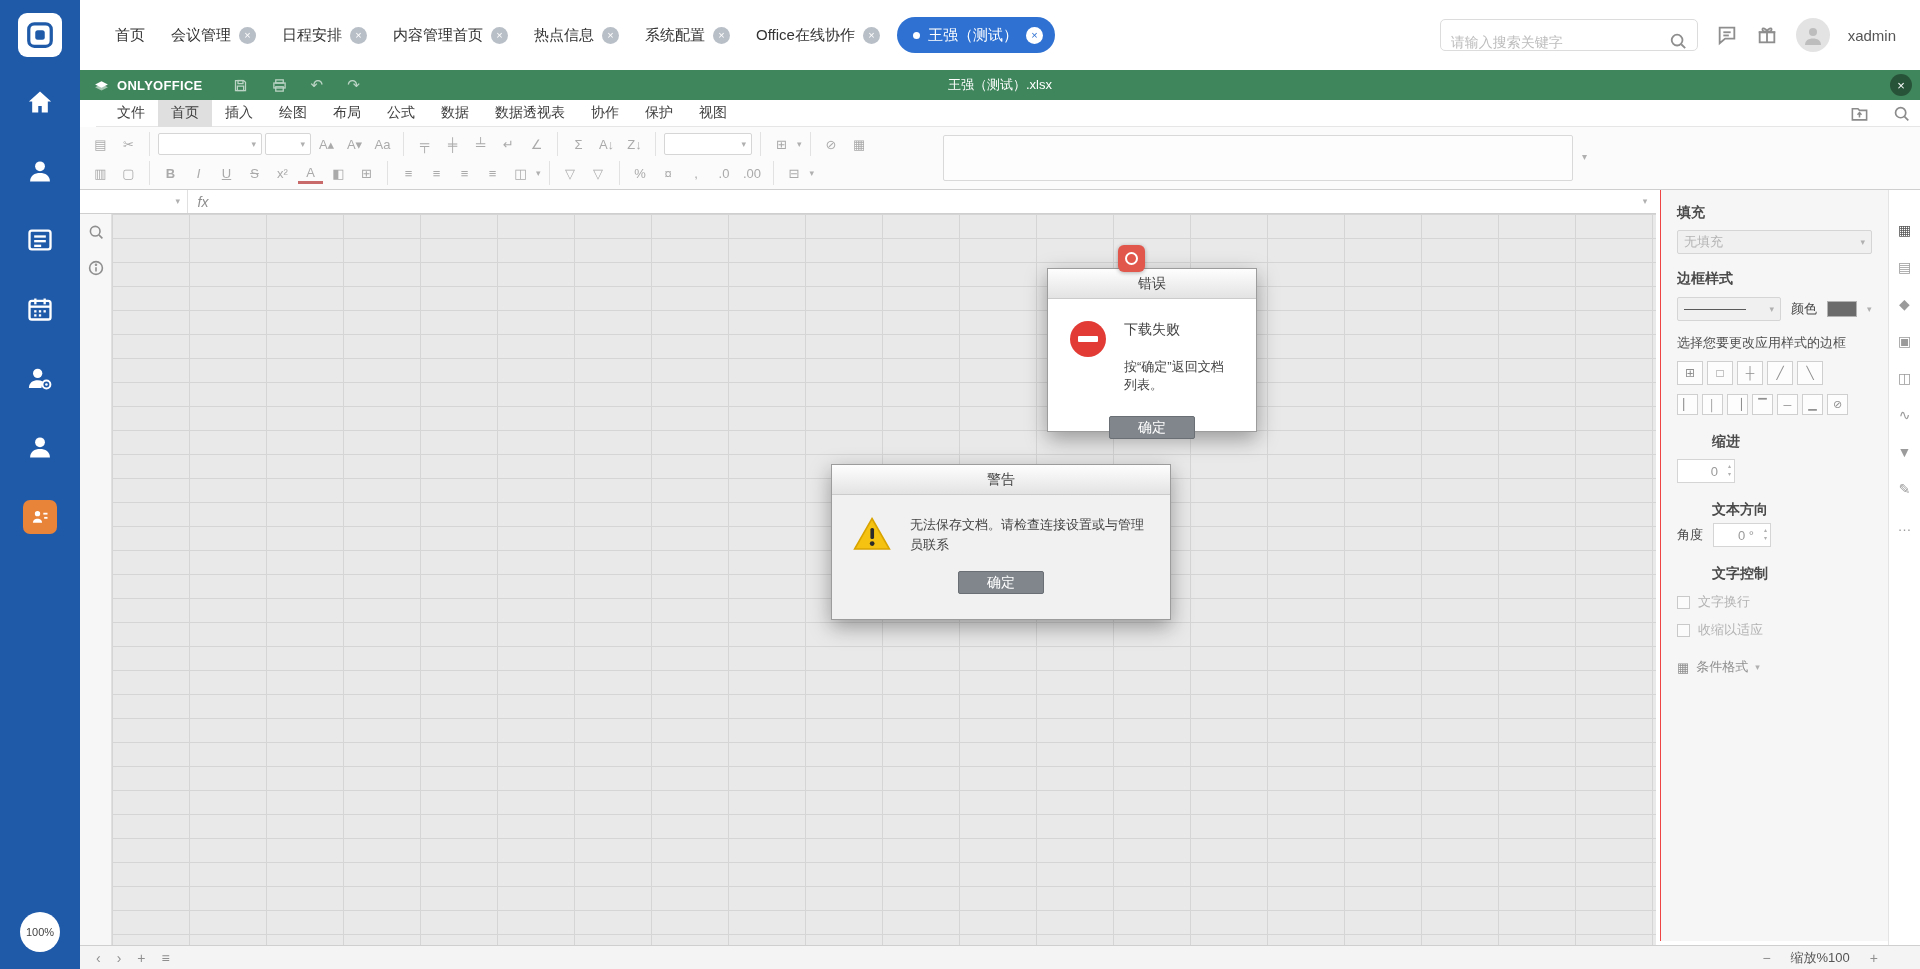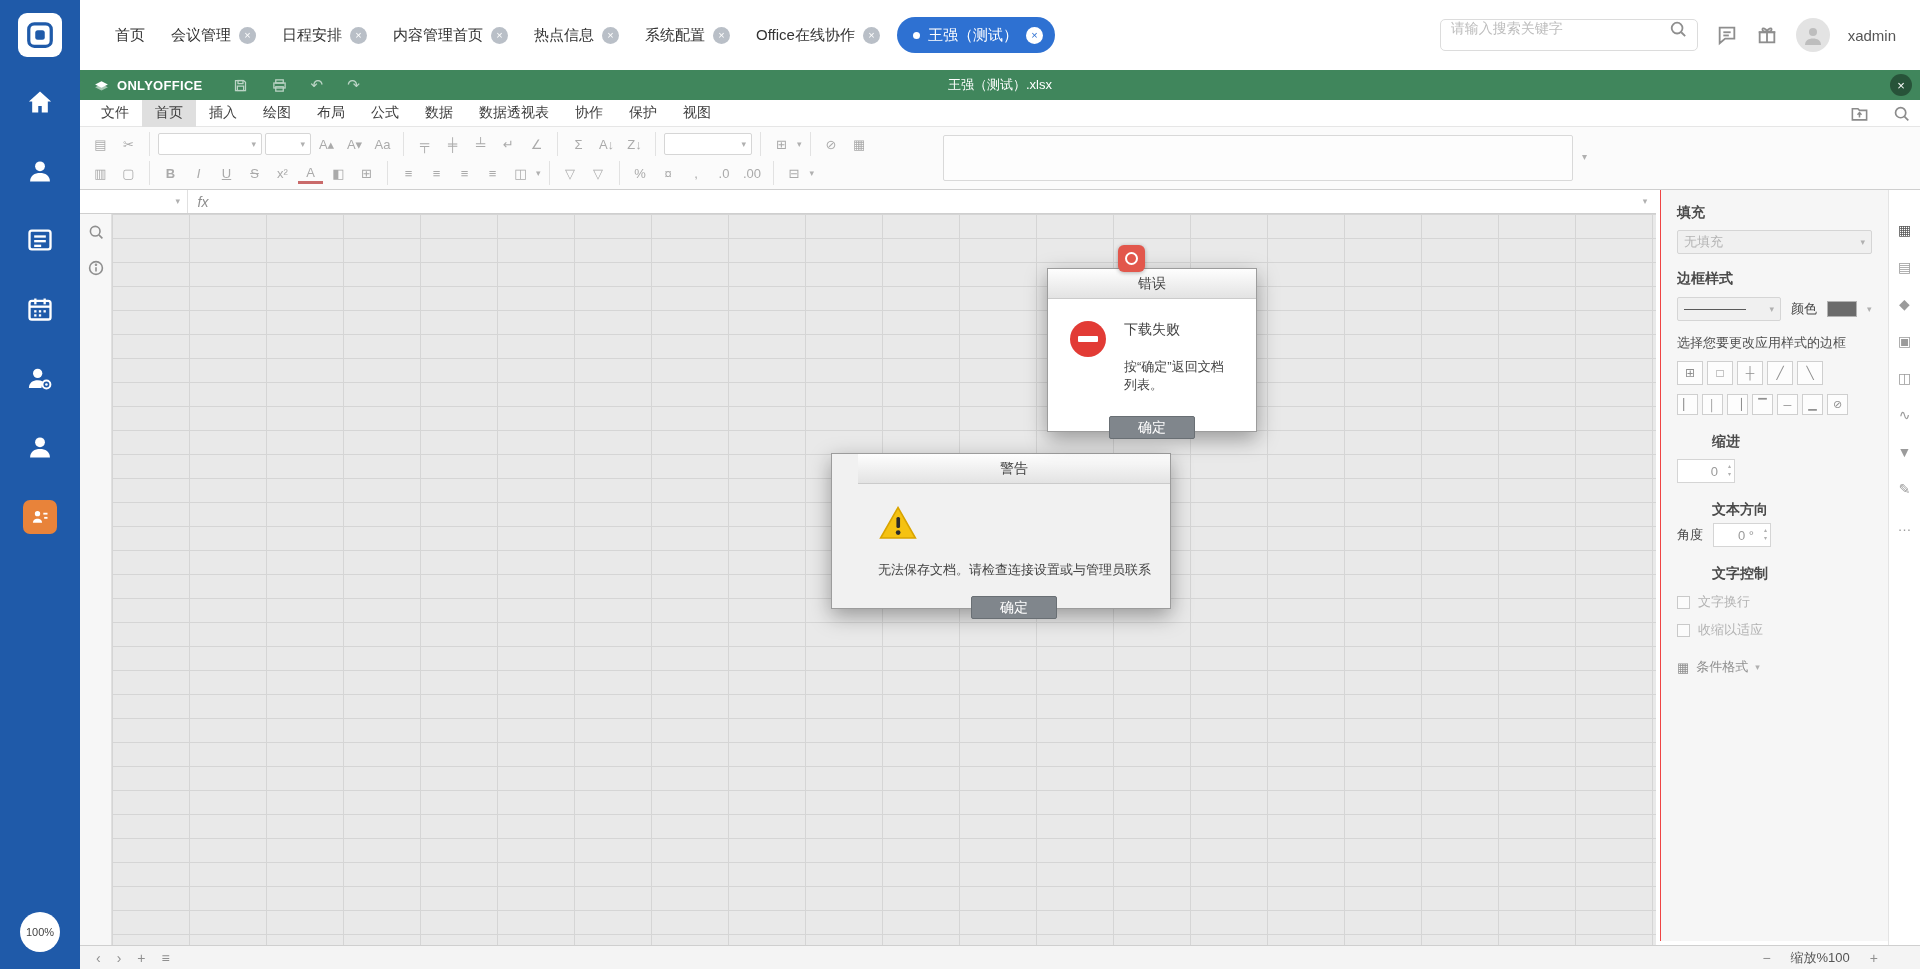--- a/index.html
+++ b/index.html
@@ -17,36 +17,36 @@
 
   
   .topbar { position:absolute; left:80px; top:0; right:0; height:70px; background:#fff; display:flex; align-items:center; }
   .tabs { display:flex; align-items:center; gap:8px; padding-left:26px; }
   .ptab { display:flex; align-items:center; gap:8px; font-size:15px; color:#333; padding:0 9px; height:36px; white-space:nowrap; cursor:default; }
   .tclose { width:17px; height:17px; border-radius:50%; background:#b9bfc7; color:#fff; font-size:11px; display:flex; align-items:center; justify-content:center; line-height:1; }
   .ptab.active { background:#2e71d2; color:#fff; border-radius:18px; padding:0 12px 0 16px; }
   .ptab.active .dot { width:7px; height:7px; background:#fff; border-radius:50%; }
   .ptab.active .tclose { background:#fff; color:#2e71d2; }
   .top-right { position:absolute; right:24px; top:0; height:70px; display:flex; align-items:center; gap:18px; }
-  .searchbox { width:258px; height:32px; border:1px solid #dcdcdc; border-radius:5px; display:flex; align-items:flex-start; padding:0 10px; background:#fff; }
+  .searchbox { width:258px; height:32px; border:1px solid #dcdcdc; border-radius:5px; display:flex; align-items:flex-end; padding:0 10px; background:#fff; }
   .searchbox input { border:none; outline:none; flex:1; font-size:14px; color:#666; background:transparent; }
   .searchbox input::placeholder { color:#bdbdbd; }
   .hicon { color:#8e8e8e; }
   .avatar { width:34px; height:34px; border-radius:50%; background:#e3e3e3; display:flex; align-items:center; justify-content:center; color:#fff; overflow:hidden; }
   .uname { font-size:15px; color:#555; }
 
   
   .editor { position:absolute; left:80px; top:70px; right:0; bottom:0; background:#fff; }
   .greenbar { position:absolute; left:0; top:0; right:0; height:30px; background:#40865c; display:flex; align-items:center; color:#fff; }
   .gb-brand { display:flex; align-items:center; gap:7px; padding-left:13px; font-weight:bold; font-size:13px; letter-spacing:.3px; }
   .gb-icons { display:flex; align-items:center; gap:24px; margin-left:30px; opacity:.65; font-size:15px; }
   .gb-title { position:absolute; left:50%; transform:translateX(-50%); font-size:13px; }
   .gb-close { position:absolute; right:8px; top:4px; width:22px; height:22px; border-radius:50%; background:rgba(0,0,0,.38); color:#fff; display:flex; align-items:center; justify-content:center; font-size:13px; }
 
-  .menurow { position:absolute; left:0; top:30px; right:0; height:27px; background:#fff; border-bottom:1px solid #e6e6e6; display:flex; align-items:center; padding-left:8px; }
+  .menurow { position:absolute; left:16px; top:30px; right:0; height:27px; background:#fff; border-bottom:1px solid #e6e6e6; display:flex; align-items:center; padding-left:8px; }
   .mtab { font-size:14px; color:#3e3e3e; padding:0 13px; height:27px; display:flex; align-items:center; white-space:nowrap; }
   .mtab.active { background:#dfdfdf; }
   .menurow-right { position:absolute; right:10px; top:0; height:27px; display:flex; align-items:center; gap:24px; color:#8b8b8b; }
 
   .tbar { position:absolute; left:0; top:57px; right:0; height:63px; background:#fbfbfb; border-bottom:1px solid #cfcfcf; }
   .trow { position:absolute; left:8px; display:flex; align-items:center; gap:3px; height:28px; }
   .trow1 { top:3px; } .trow2 { top:32px; }
   .ti { min-width:25px; height:24px; display:flex; align-items:center; justify-content:center; color:#aaa; font-size:13px; white-space:nowrap; }
   .ti.b { font-weight:bold; } .ti.i { font-style:italic; } .ti.u { text-decoration:underline; } .ti.s { text-decoration:line-through; }
   .ti.fcol { border-bottom:3px solid #c96a6a; height:20px; margin-top:2px; }
@@ -100,22 +100,22 @@
   .dlg { position:absolute; background:#fff; border:1px solid #9c9c9c; box-shadow:0 7px 20px rgba(0,0,0,.35); }
   .dlg-head { height:30px; background:linear-gradient(#fefefe,#e3e3e3); border-bottom:1px solid #cbcbcb; display:flex; align-items:center; justify-content:center; font-size:14px; color:#444; }
   .btn { background:#80868c; border:1px solid #696f74; color:#fff; font-size:14px; width:86px; height:23px; display:flex; align-items:center; justify-content:center; border-radius:2px; }
   .dlg-err { left:967px; top:198px; width:210px; height:164px; z-index:40; }
   .err-body { padding:22px 20px 0 22px; display:flex; gap:18px; }
   .err-ic { width:36px; height:36px; border-radius:50%; background:#e23b35; position:relative; flex:none; }
   .err-ic::after { content:""; position:absolute; left:8px; top:15px; width:20px; height:6px; background:#fff; border-radius:1px; }
   .err-txt { font-size:14px; color:#444; }
   .err-txt .l2 { margin-top:19px; font-size:13px; }
   .dlg-err .btn { margin:22px auto 0 auto; }
-  .dlg-warn { left:751px; top:383px; width:340px; height:156px; background:#f1f1f1; z-index:30;padding-left:26px; }
-  .warn-body { padding:20px 16px 0 20px; display:flex; gap:18px;flex-direction:column; }
+  .dlg-warn { left:751px; top:394px; width:340px; height:156px; background:#f1f1f1; z-index:30; }
+  .warn-body { padding:20px 16px 0 20px; display:flex; gap:18px; }
   .warn-ic { flex:none; }
   .warn-txt { font-size:13px; color:#444; line-height:1.55; }
   .dlg-warn .btn { margin:16px auto 0 auto; }
 
   .focus-marker { position:absolute; left:1038px; top:175px; width:27px; height:27px; background:#e2574c; border-radius:6px; z-index:45;
                   display:flex; align-items:center; justify-content:center; box-shadow:0 1px 4px rgba(0,0,0,.3); }
   .focus-marker .ring { width:13px; height:13px; border:2px solid #fff; border-radius:50%; }
 </style>
 </head>
 <body>

